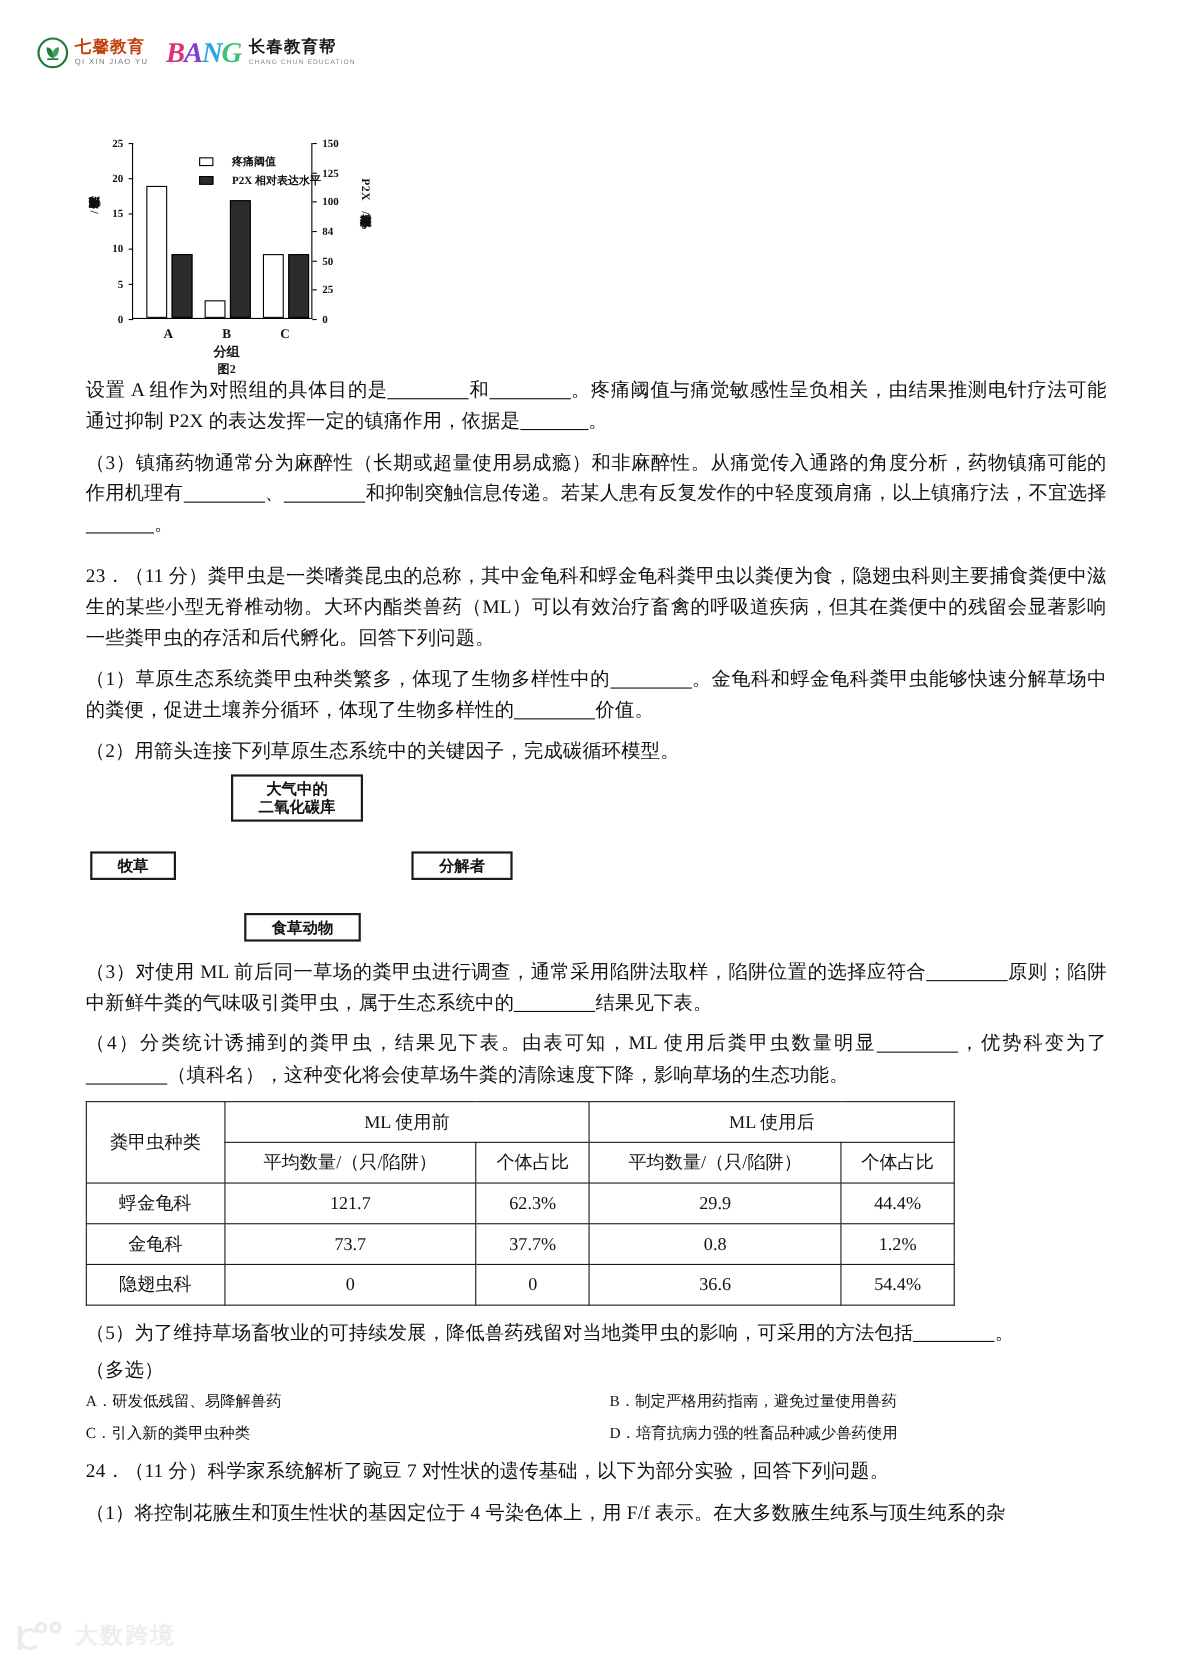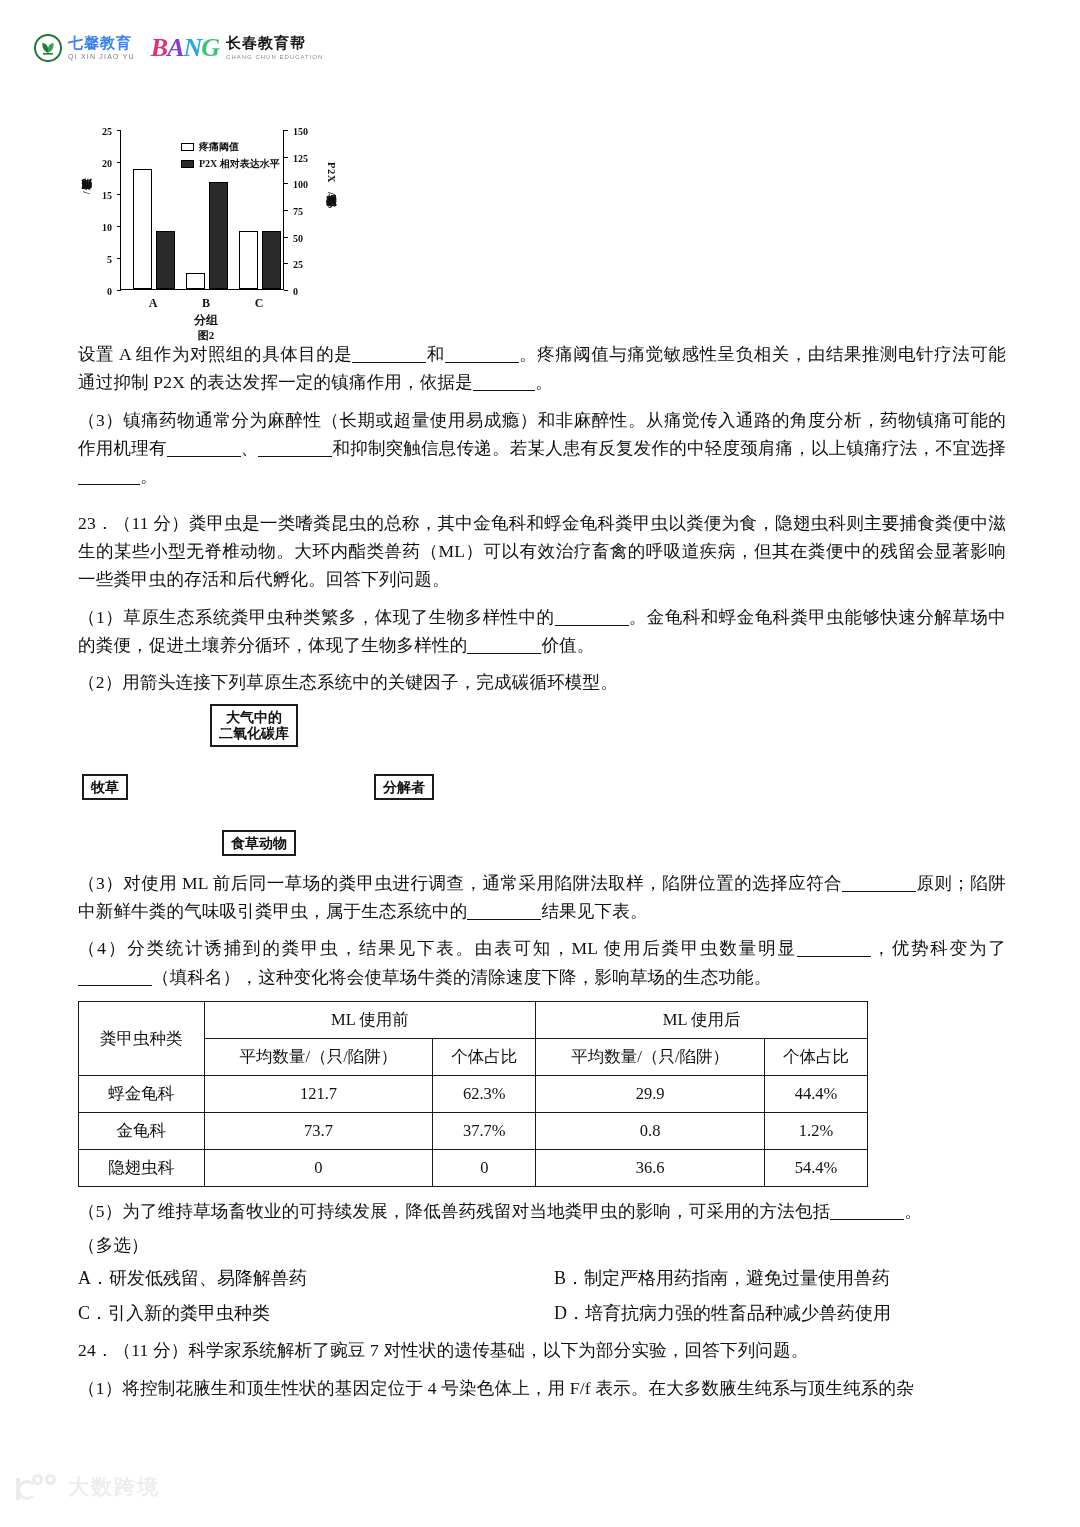--- a/index.html
+++ b/index.html
@@ -28,21 +28,21 @@
   .logo-mark {
     width: 28px; height: 28px; border-radius: 50%;
     border: 2.5px solid #1f7a3d;
     background: #ffffff;
     display: flex; align-items: center; justify-content: center;
   }
   .logo-mark svg { display: block; }
   .logo-a-text { display: flex; flex-direction: column; line-height: 1; }
   .logo-a-cn {
     font-family: "Liberation Serif", serif;
-    font-size: 15px; font-weight: 700; color: #3b82f6; letter-spacing: 1px;
+    font-size: 15px; font-weight: 700; color: #c2410c; letter-spacing: 1px;
   }
   .logo-a-py {
     font-family: "Liberation Sans", sans-serif;
     font-size: 7px; color: #7a7a7a; letter-spacing: 1.2px; margin-top: 2px;
   }
   .logo-b { display: flex; align-items: center; gap: 7px; }
   .bang {
     font-family: Liberation Serif, serif;
     font-size: 26px; font-weight: 800; font-style: italic;
     letter-spacing: -1px; line-height: 1;
@@ -120,21 +120,21 @@
     position: absolute;
     font-size: 12px; font-weight: 700;
     transform: translateX(-50%);
     font-family: "Liberation Serif", serif;
   }
   .legend {
     position: absolute;
     left: 60px; top: 10px;
     font-size: 10px; font-weight: 700;
   }
-  .legend-row { display: flex; align-items: center; gap: 5px; margin-bottom: 3px; white-space: nowrap; }
+  .legend-row { display: flex; align-items: center; gap: 17px; margin-bottom: 3px; white-space: nowrap; }
   .swatch { width: 13px; height: 8px; border: 1.5px solid #000; flex: none; }
   .swatch.hollow { background: #fff; }
   .swatch.solid { background: #2b2b2b; }
   .xaxis-name {
     position: absolute; left: 124px; top: 294px;
     font-size: 12px; font-weight: 700; transform: translateX(-50%);
     white-space: nowrap;
   }
   .fig-name {
     position: absolute; left: 124px; top: 310px;
@@ -171,21 +171,21 @@
     margin: 4px 0 2px 0;
   }
   .cbox {
     position: absolute;
     border: 2.2px solid #1b1b1b;
     background: #fff;
     font-size: 14px;
     font-weight: 700;
     line-height: 1.18;
     text-align: center;
-    padding: 3px 7px;
+    padding: 3px 23px;
     white-space: nowrap;
     font-family: "Liberation Sans", sans-serif;
   }
   .cbox-atm  { left: 132px; top: 2px; }
   .cbox-grass{ left: 4px;   top: 72px; }
   .cbox-decp { left: 296px; top: 72px; }
   .cbox-herb { left: 144px; top: 128px; }
 
   
   table.data {
@@ -199,21 +199,21 @@
     border: 1.4px solid #1a1a1a;
     text-align: center;
     padding: 7px 4px;
     font-weight: 400;
   }
   table.data th { font-weight: 400; }
   td.species, th.species { white-space: nowrap; }
 
   
   .opts { margin: 2px 0 8px 0; }
-  .opt-row { display: flex; font-size: 18px; line-height: 1.62; margin-bottom: 6px; }
+  .opt-row { display: flex; font-size: 14px; line-height: 1.62; margin-bottom: 6px; }
   .opt-col { width: 50%; }
   .opt-col.second { padding-left: 12px; }
 
   
   .footer {
     position: absolute;
     left: 16px; bottom: 26px;
     display: flex; align-items: center; gap: 8px;
     opacity: .5;
   }
@@ -317,21 +317,21 @@
     <div class="tickmark-r" style="top:0px">
         <span class="tick-r">150</span>
       </div>
     <div class="tickmark-r" style="top:26.7px">
         <span class="tick-r">125</span>
       </div>
     <div class="tickmark-r" style="top:53.3px">
         <span class="tick-r">100</span>
       </div>
     <div class="tickmark-r" style="top:80px">
-        <span class="tick-r">75</span>
+        <span class="tick-r">84</span>
       </div>
     <div class="tickmark-r" style="top:106.7px">
         <span class="tick-r">50</span>
       </div>
     <div class="tickmark-r" style="top:133.3px">
         <span class="tick-r">25</span>
       </div>
     <div class="tickmark-r" style="top:160px">
         <span class="tick-r">0</span>
       </div>

